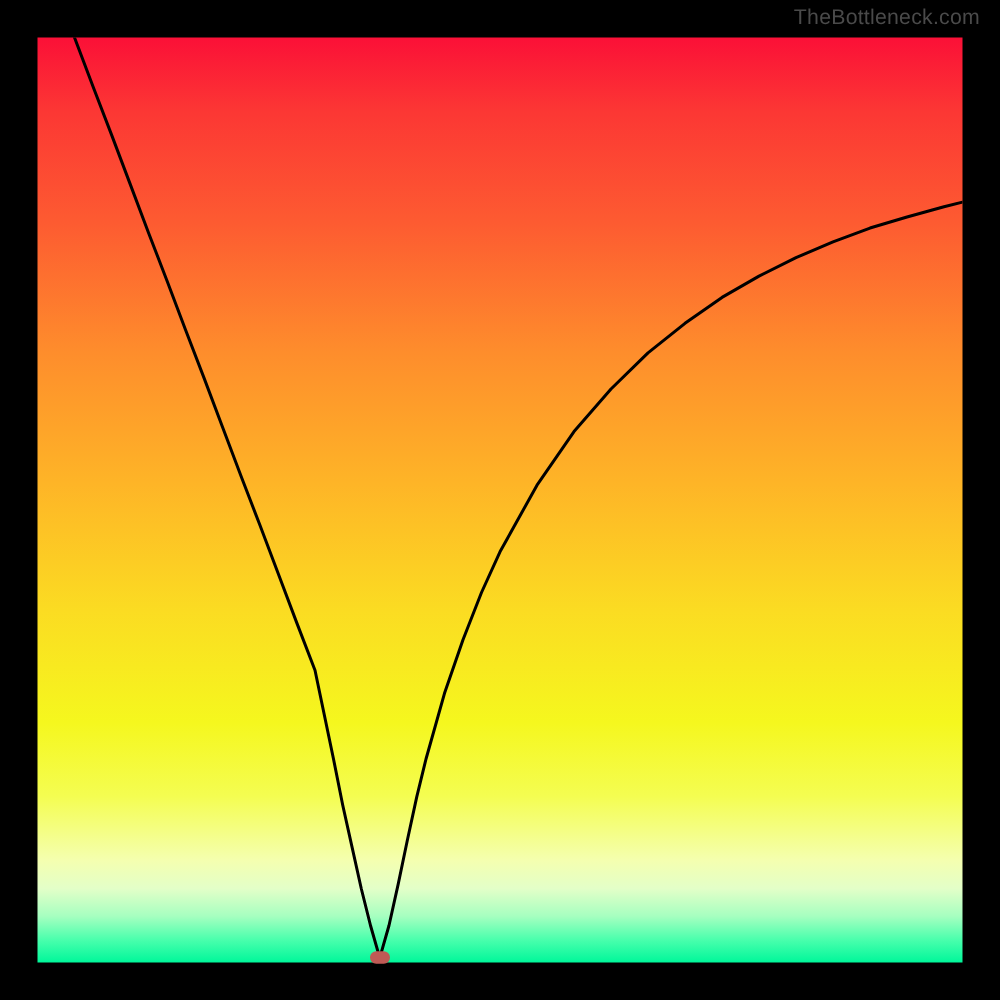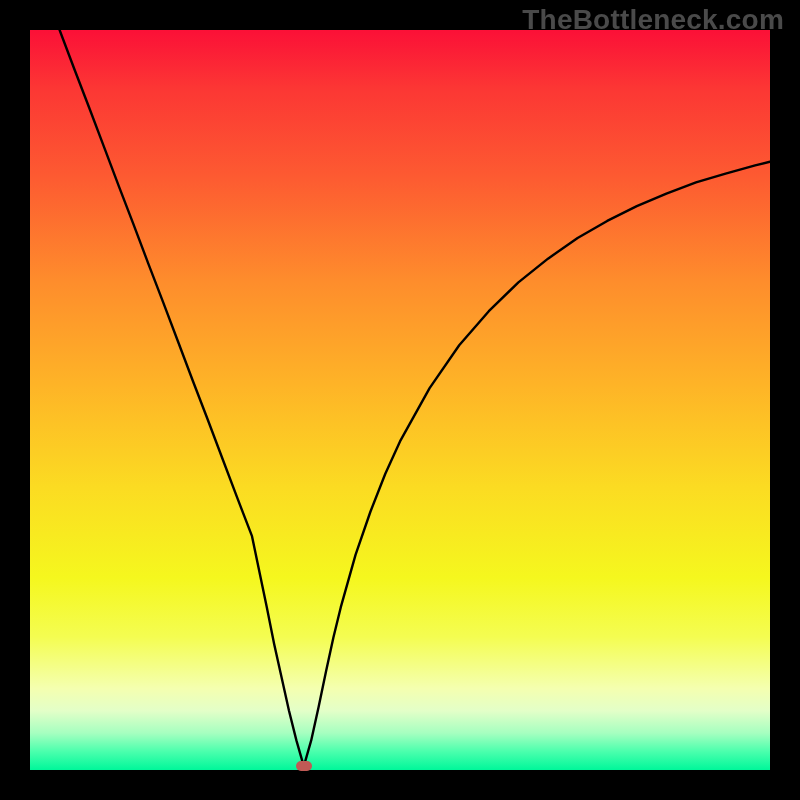--- a/index.html
+++ b/index.html
@@ -15,22 +15,22 @@
     position: relative;
     width: 800px;
     height: 800px;
     background: #000;
   }
   .watermark {
     position: absolute;
     top: 4px;
     right: 16px;
     color: #4a4a4a;
-    font-size: 28px;
-    font-weight: 700;
+    font-size: 17px;
+    font-weight: 400;
     letter-spacing: 0.2px;
     user-select: none;
   }
   .plot-area {
     position: absolute;
     left: 30px;
     top: 30px;
     width: 740px;
     height: 740px;
   }

